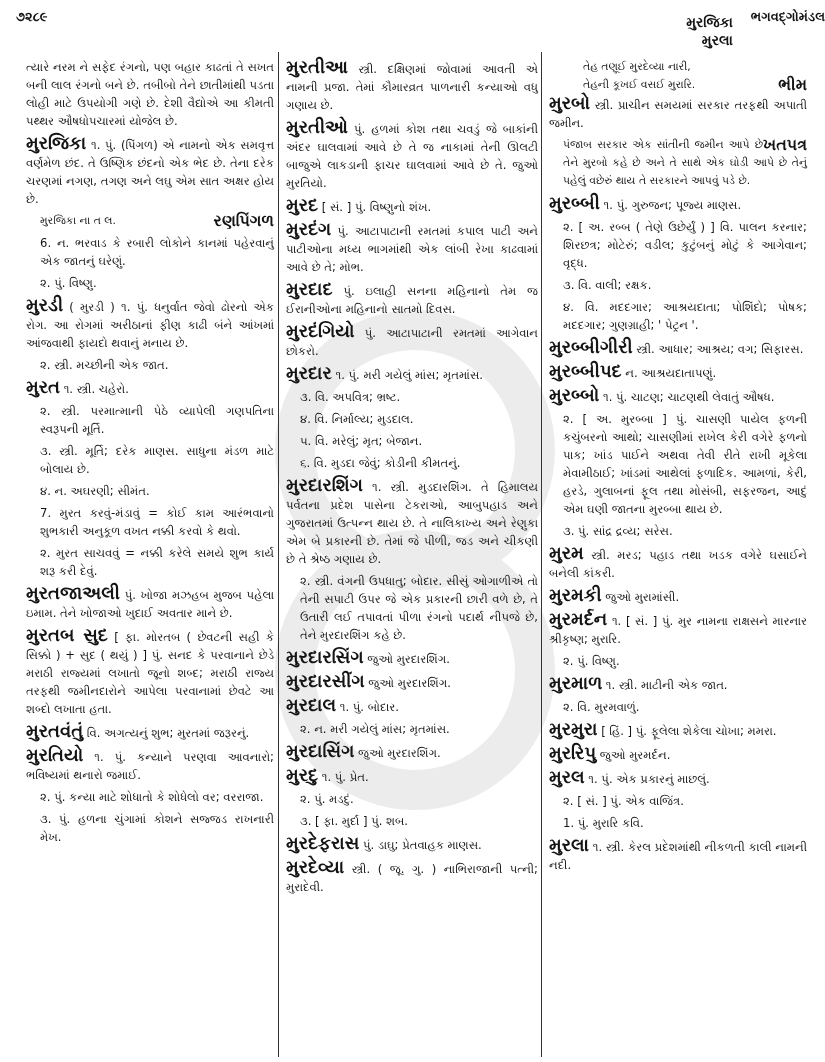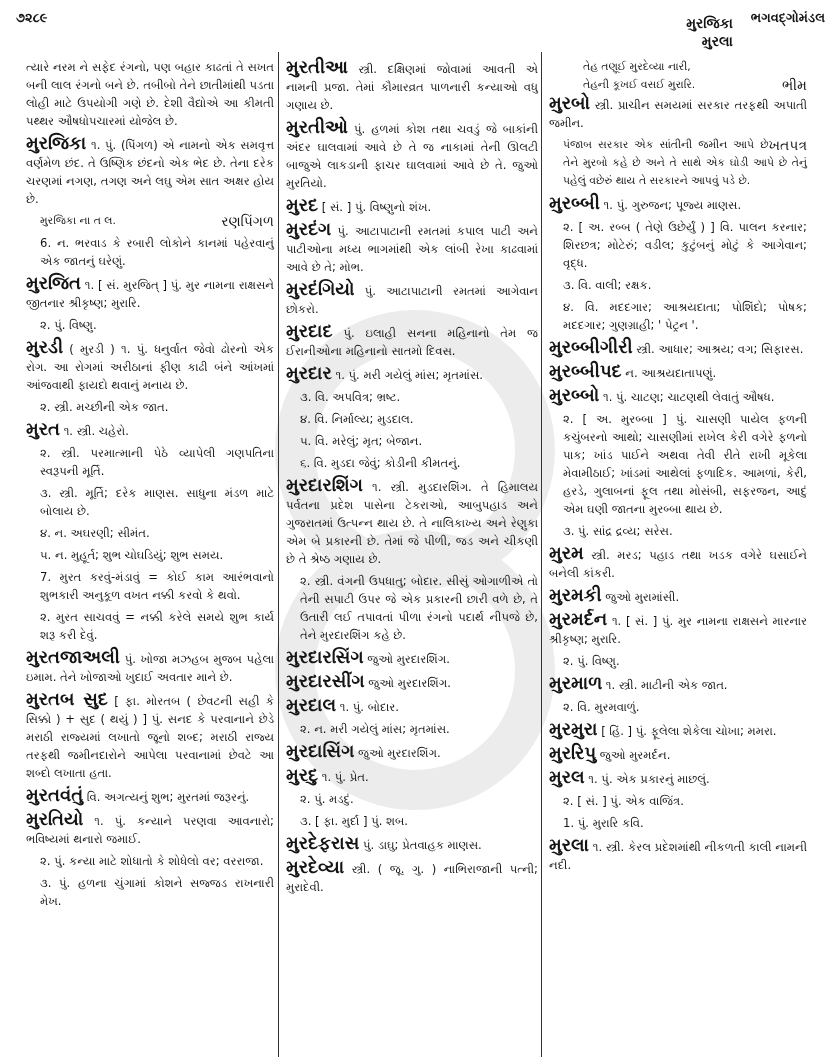--- a/index.html
+++ b/index.html
@@ -1,36 +1,36 @@
 <!DOCTYPE html>
 <html><head>
   <meta charset="utf-8">
   <style>
     html, body { margin:0; padding:0; background:#ffffff; }
     body { width:825px; height:1062px; overflow:hidden; position:relative;
            font-family:"DejaVu Sans", sans-serif; color:#141414; }
     .watermark { position:absolute; left:265px; top:300px; width:300px; height:520px;
                  pointer-events:none; opacity:0.07; }
-    .header { position:absolute; left:0; top:0; width:743px; height:52px; }
+    .header { position:absolute; left:0; top:0; width:743px; height:52px;font-family:Liberation Mono, monospace; }
     .page-num { position:absolute; left:16px; top:10px; font-size:13px; font-weight:bold; }
     .book-title { position:absolute; left:0; width:825px; top:10px; text-align:right; font-size:13px; font-weight:bold; }
     .guide { position:absolute; right:10px; top:14px; text-align:right; font-size:14px; font-weight:bold; line-height:18px; }
     .col { position:absolute; top:58px; font-size:11.6px; line-height:18px; }
     .col1 { left:26px; width:248px; }
     .col2 { left:286px; width:252px; }
     .col3 { left:549px; width:258px; }
     .divider { position:absolute; top:52px; width:1px; height:1005px; background:#333; }
     .d1 { left:278px; } .d2 { left:541px; }
     .entry { margin:0 0 4px 0; text-align:justify; }
     .hw { font-weight:bold; font-size:18px; }
     .body-text { }
     .sub { margin:0 0 4px 14px; text-align:justify; }
     .note { margin:0 0 4px 14px; font-size:10.8px; text-align:justify; }
     .quote { margin:0 0 0 34px; font-size:10.8px; }
-    .src { float:right; font-size:14px; font-weight:normal; }
+    .src { float:right; font-size:16px; font-weight:bold; }
     .cont { margin:0 0 4px 0; text-align:justify; }
   </style>
 </head>
 <body>
 
 <svg class="watermark" viewBox="0 0 300 520">
   <circle cx="150" cy="150" r="120" fill="none" stroke="#000" stroke-width="40"></circle>
   <circle cx="150" cy="370" r="120" fill="none" stroke="#000" stroke-width="40"></circle>
 </svg>
 
@@ -44,45 +44,43 @@
 </div>
 
 <div class="divider d1"></div>
 <div class="divider d2"></div>
 
 <div class="col col1">
     <div class="cont"><span class="body-text">ત્યારે નરમ ને સફેદ રંગનો, પણ બહાર કાઢતાં તે સખત બની લાલ રંગનો બને છે. તબીબો તેને છાતીમાંથી પડતા લોહી માટે ઉપયોગી ગણે છે. દેશી વૈદ્યોએ આ કીમતી પથ્થર ઔષધોપચારમાં યોજેલ છે.</span></div>
     <div class="entry"><span class="hw">મુરજિકા</span> <span class="body-text">૧. પું. (પિંગળ) એ નામનો એક સમવૃત્ત વર્ણમેળ છંદ. તે ઉષ્ણિક છંદનો એક ભેદ છે. તેના દરેક ચરણમાં નગણ, તગણ અને લઘુ એમ સાત અક્ષર હોય છે.</span></div>
     <div class="note"><span class="src">રણપિંગળ</span><span class="body-text">મુરજિકા ના ત લ.</span></div>
     <div class="sub"><span class="body-text">6. ન. ભરવાડ કે રબારી લોકોને કાનમાં પહેરવાનું એક જાતનું ઘરેણું.</span></div>
-    <div class="entry"><span class="hw">મુરજિત</span> <span class="body-text">૧. [ સં. મુરજિત્ ] પું. મુર નામના રાક્ષસને જીતનાર શ્રીકૃષ્ણ; મુરારિ.</span></div>
     <div class="sub"><span class="body-text">૨. પું. વિષ્ણુ.</span></div>
     <div class="entry"><span class="hw">મુરડી</span> <span class="body-text">( મુરડી ) ૧. પું. ધનુર્વાત જેવો ઢોરનો એક રોગ. આ રોગમાં અરીઠાનાં ફીણ કાઢી બંને આંખમાં આંજવાથી ફાયદો થવાનું મનાય છે.</span></div>
     <div class="sub"><span class="body-text">૨. સ્ત્રી. મચ્છીની એક જાત.</span></div>
     <div class="entry"><span class="hw">મુરત</span> <span class="body-text">૧. સ્ત્રી. ચહેરો.</span></div>
     <div class="sub"><span class="body-text">૨. સ્ત્રી. પરમાત્માની પેઠે વ્યાપેલી ગણપતિના સ્વરૂપની મૂર્તિ.</span></div>
     <div class="sub"><span class="body-text">૩. સ્ત્રી. મૂર્તિ; દરેક માણસ. સાધુના મંડળ માટે બોલાય છે.</span></div>
     <div class="sub"><span class="body-text">૪. ન. અઘરણી; સીમંત.</span></div>
-    <div class="sub"><span class="body-text">૫. ન. મુહૂર્ત; શુભ ચોઘડિયું; શુભ સમય.</span></div>
     <div class="sub"><span class="body-text">7. મુરત કરવું-મંડાવું = કોઈ કામ આરંભવાનો શુભકારી અનુકૂળ વખત નક્કી કરવો કે થવો.</span></div>
     <div class="sub"><span class="body-text">૨. મુરત સાચવવું = નક્કી કરેલે સમયે શુભ કાર્ય શરૂ કરી દેવું.</span></div>
     <div class="entry"><span class="hw">મુરતજાઅલી</span> <span class="body-text">પું. ખોજા મઝહબ મુજબ પહેલા ઇમામ. તેને ખોજાઓ ખુદાઈ અવતાર માને છે.</span></div>
     <div class="entry"><span class="hw">મુરતબ સુદ</span> <span class="body-text">[ ફા. મોરતબ ( છેવટની સહી કે સિક્કો ) + સુદ ( થયું ) ] પું. સનદ કે પરવાનાને છેડે મરાઠી રાજ્યમાં લખાતો જૂનો શબ્દ; મરાઠી રાજ્ય તરફથી જમીનદારોને આપેલા પરવાનામાં છેવટે આ શબ્દો લખાતા હતા.</span></div>
     <div class="entry"><span class="hw">મુરતવંતું</span> <span class="body-text">વિ. અગત્યનું શુભ; મુરતમાં જરૂરનું.</span></div>
     <div class="entry"><span class="hw">મુરતિયો</span> <span class="body-text">૧. પું. કન્યાને પરણવા આવનારો; ભવિષ્યમાં થનારો જમાઈ.</span></div>
     <div class="sub"><span class="body-text">૨. પું. કન્યા માટે શોધાતો કે શોધેલો વર; વરરાજા.</span></div>
     <div class="sub"><span class="body-text">૩. પું. હળના ચુંગામાં કોશને સજ્જડ રાખનારી મેખ.</span></div>
   </div>
 <div class="col col2">
     <div class="entry"><span class="hw">મુરતીઆ</span> <span class="body-text">સ્ત્રી. દક્ષિણમાં જોવામાં આવતી એ નામની પ્રજા. તેમાં કૌમારવ્રત પાળનારી કન્યાઓ વધુ ગણાય છે.</span></div>
     <div class="entry"><span class="hw">મુરતીઓ</span> <span class="body-text">પું. હળમાં કોશ તથા ચવડું જે બાકાંની અંદર ઘાલવામાં આવે છે તે જ નાકામાં તેની ઊલટી બાજુએ લાકડાની ફાચર ઘાલવામાં આવે છે તે. જુઓ મુરતિયો.</span></div>
     <div class="entry"><span class="hw">મુરદ</span> <span class="body-text">[ સં. ] પું. વિષ્ણુનો શંખ.</span></div>
     <div class="entry"><span class="hw">મુરદંગ</span> <span class="body-text">પું. આટાપાટાની રમતમાં કપાલ પાટી અને પાટીઓના મધ્ય ભાગમાંથી એક લાંબી રેખા કાઢવામાં આવે છે તે; મોભ.</span></div>
+    <div class="entry"><span class="hw">મુરદાદ</span> <span class="body-text">પું. ઇલાહી સનના મહિનાનો તેમ જ ઈરાનીઓના મહિનાનો સાતમો દિવસ.</span></div>
     <div class="entry"><span class="hw">મુરદંગિયો</span> <span class="body-text">પું. આટાપાટાની રમતમાં આગેવાન છોકરો.</span></div>
-    <div class="entry"><span class="hw">મુરદાદ</span> <span class="body-text">પું. ઇલાહી સનના મહિનાનો તેમ જ ઈરાનીઓના મહિનાનો સાતમો દિવસ.</span></div>
     <div class="entry"><span class="hw">મુરદાર</span> <span class="body-text">૧. પું. મરી ગયેલું માંસ; મૃતમાંસ.</span></div>
     <div class="sub"><span class="body-text">૩. વિ. અપવિત્ર; ભ્રષ્ટ.</span></div>
     <div class="sub"><span class="body-text">૪. વિ. નિર્માલ્ય; મુડદાલ.</span></div>
     <div class="sub"><span class="body-text">૫. વિ. મરેલું; મૃત; બેજાન.</span></div>
     <div class="sub"><span class="body-text">૬. વિ. મુડદા જેવું; કોડીની કીમતનું.</span></div>
     <div class="entry"><span class="hw">મુરદારશિંગ</span> <span class="body-text">૧. સ્ત્રી. મુડદારશિંગ. તે હિમાલય પર્વતના પ્રદેશ પાસેના ટેકરાઓ, આબુપહાડ અને ગુજરાતમાં ઉત્પન્ન થાય છે. તે નાલિકાખ્ય અને રેણુકા એમ બે પ્રકારની છે. તેમાં જે પીળી, જડ અને ચીકણી છે તે શ્રેષ્ઠ ગણાય છે.</span></div>
     <div class="sub"><span class="body-text">૨. સ્ત્રી. વંગની ઉપધાતુ; બોદાર. સીસું ઓગાળીએ તો તેની સપાટી ઉપર જે એક પ્રકારની છારી વળે છે, તે ઉતારી લઈ તપાવતાં પીળા રંગનો પદાર્થ નીપજે છે, તેને મુરદારશિંગ કહે છે.</span></div>
     <div class="entry"><span class="hw">મુરદારસિંગ</span> <span class="body-text">જુઓ મુરદારશિંગ.</span></div>
     <div class="entry"><span class="hw">મુરદારસીંગ</span> <span class="body-text">જુઓ મુરદારશિંગ.</span></div>
     <div class="entry"><span class="hw">મુરદાલ</span> <span class="body-text">૧. પું. બોદાર.</span></div>

